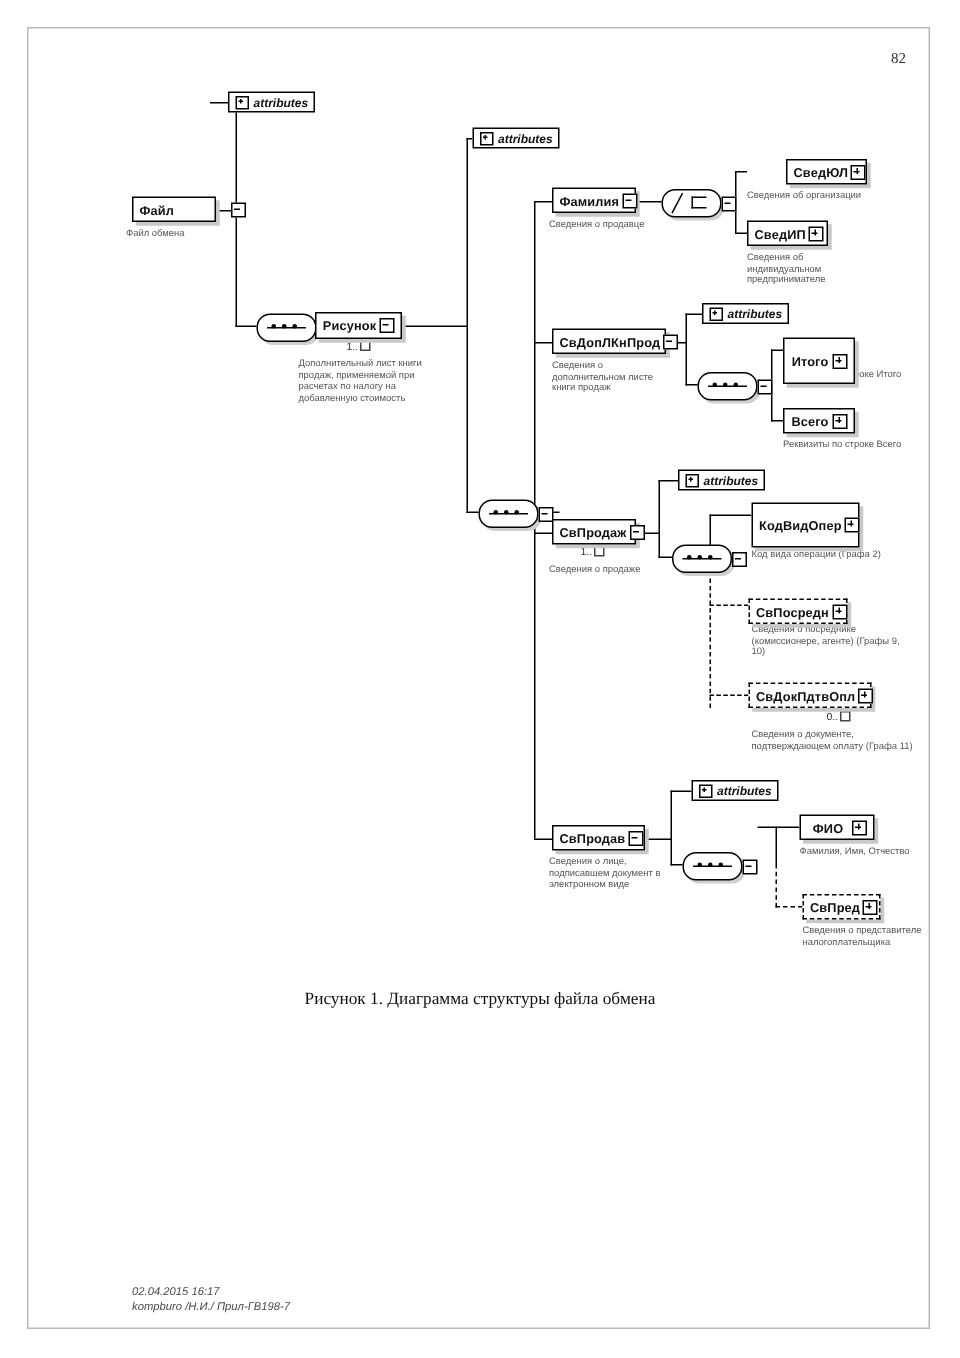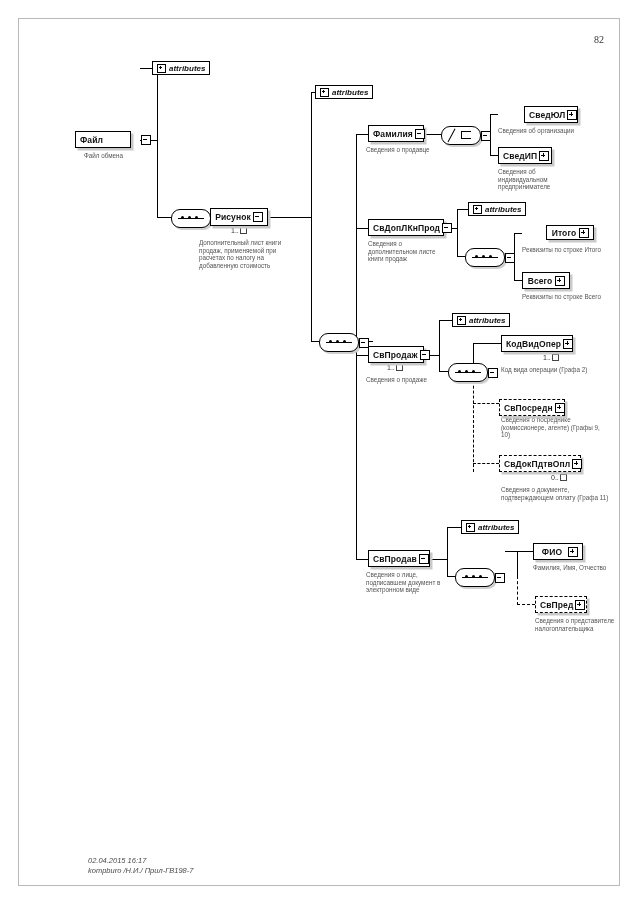--- a/index.html
+++ b/index.html
@@ -192,21 +192,21 @@
     <div class="ln v" style="left:517px;top:551px;height:25px;"></div>
     <div class="ln h" style="left:505px;top:551px;width:28px;"></div>
     <div class="ln dash-v" style="left:517px;top:576px;height:29px;"></div>
     <div class="ln dash-h" style="left:517px;top:604px;width:18px;"></div>
 
     <div class="attrbox" style="left:152px;top:61px;">
       <span class="sq"></span>
       <span>attributes</span>
     </div>
 
-    <div class="node shadow" style="left:75px;top:131px;width:56px;height:17px;gap:36px;">
+    <div class="node shadow" style="left:88px;top:131px;width:56px;height:17px;gap:36px;">
       <span class="lbl">Файл</span>
       <span class="exp minus"></span>
     </div>
     <div class="cap" style="left:84px;top:152px;width:96px;">Файл обмена</div>
 
     <div class="comp" style="left:171px;top:209px;">
       <div class="bar"></div>
       <div class="dots">
           <i></i>
           <i></i>
@@ -279,21 +279,21 @@
     <div class="comp" style="left:465px;top:248px;">
       <div class="bar"></div>
       <div class="dots">
           <i></i>
           <i></i>
           <i></i>
         </div>
       <div class="cexp"></div>
     </div>
 
-    <div class="node shadow" style="left:522px;top:225px;width:48px;height:15px;margin-left:24px;">
+    <div class="node shadow" style="left:522px;top:225px;width:48px;height:31px;">
       <span class="lbl">Итого</span>
       <span class="exp plus"></span>
     </div>
     <div class="cap" style="left:522px;top:246px;width:86px;">Реквизиты по строке Итого</div>
 
     <div class="node shadow" style="left:522px;top:272px;width:48px;height:17px;align-items:center;">
       <span class="lbl">Всего</span>
       <span class="exp plus"></span>
     </div>
     <div class="cap" style="left:522px;top:293px;width:96px;">Реквизиты по строке Всего</div>
@@ -315,21 +315,21 @@
     <div class="comp" style="left:448px;top:363px;">
       <div class="bar"></div>
       <div class="dots">
           <i></i>
           <i></i>
           <i></i>
         </div>
       <div class="cexp"></div>
     </div>
 
-    <div class="node shadow" style="left:501px;top:335px;width:72px;height:17px;">
+    <div class="node shadow" style="left:501px;top:335px;width:72px;height:30px;">
       <span class="lbl">КодВидОпер</span>
       <span class="exp plus"></span>
     </div>
     <div class="card" style="left:543px;top:354px;">
       <span>1..</span><span class="minisq"></span>
     </div>
     <div class="cap" style="left:501px;top:366px;width:96px;">Код вида операции (Графа 2)</div>
 
     <div class="node shadow dashed" style="left:499px;top:399px;width:66px;height:17px;">
       <span class="lbl">СвПосредн</span>
@@ -374,18 +374,19 @@
     <div class="cap" style="left:533px;top:564px;width:86px;">Фамилия, Имя, Отчество</div>
 
     <div class="node shadow dashed" style="left:535px;top:596px;width:52px;height:17px;">
       <span class="lbl">СвПред</span>
       <span class="exp plus"></span>
     </div>
     <div class="cap" style="left:535px;top:617px;width:88px;">Сведения о представителе налогоплательщика</div>
 
   </div>
 
+  <div class="figcap">Рисунок 1. Диаграмма структуры файла обмена</div>
 
   <div class="footer">
     <div>02.04.2015 16:17</div>
     <div class="l2">kompburo /Н.И./ Прил-ГВ198-7</div>
   </div>
 </div>
 
 </body></html>

